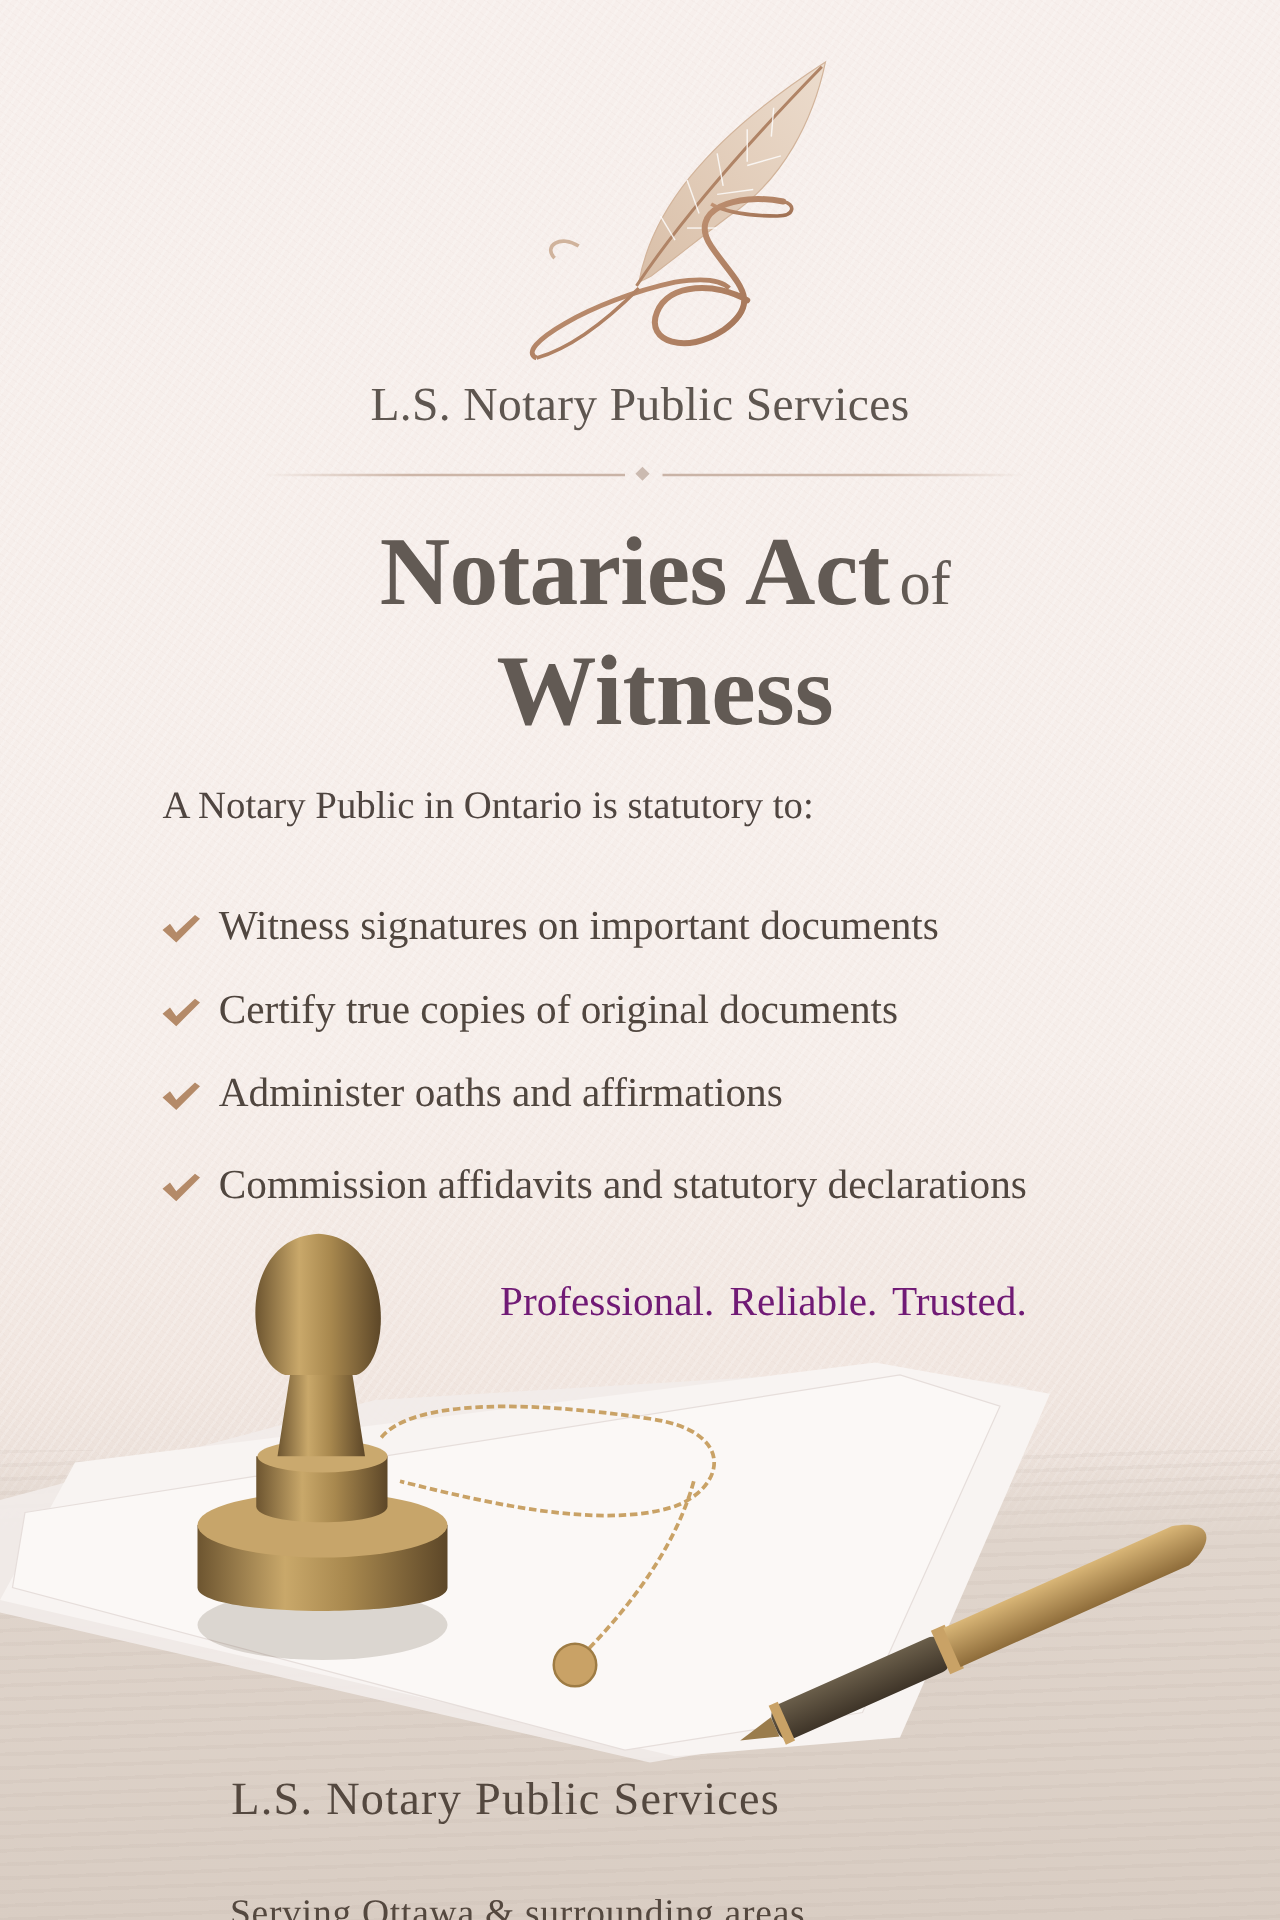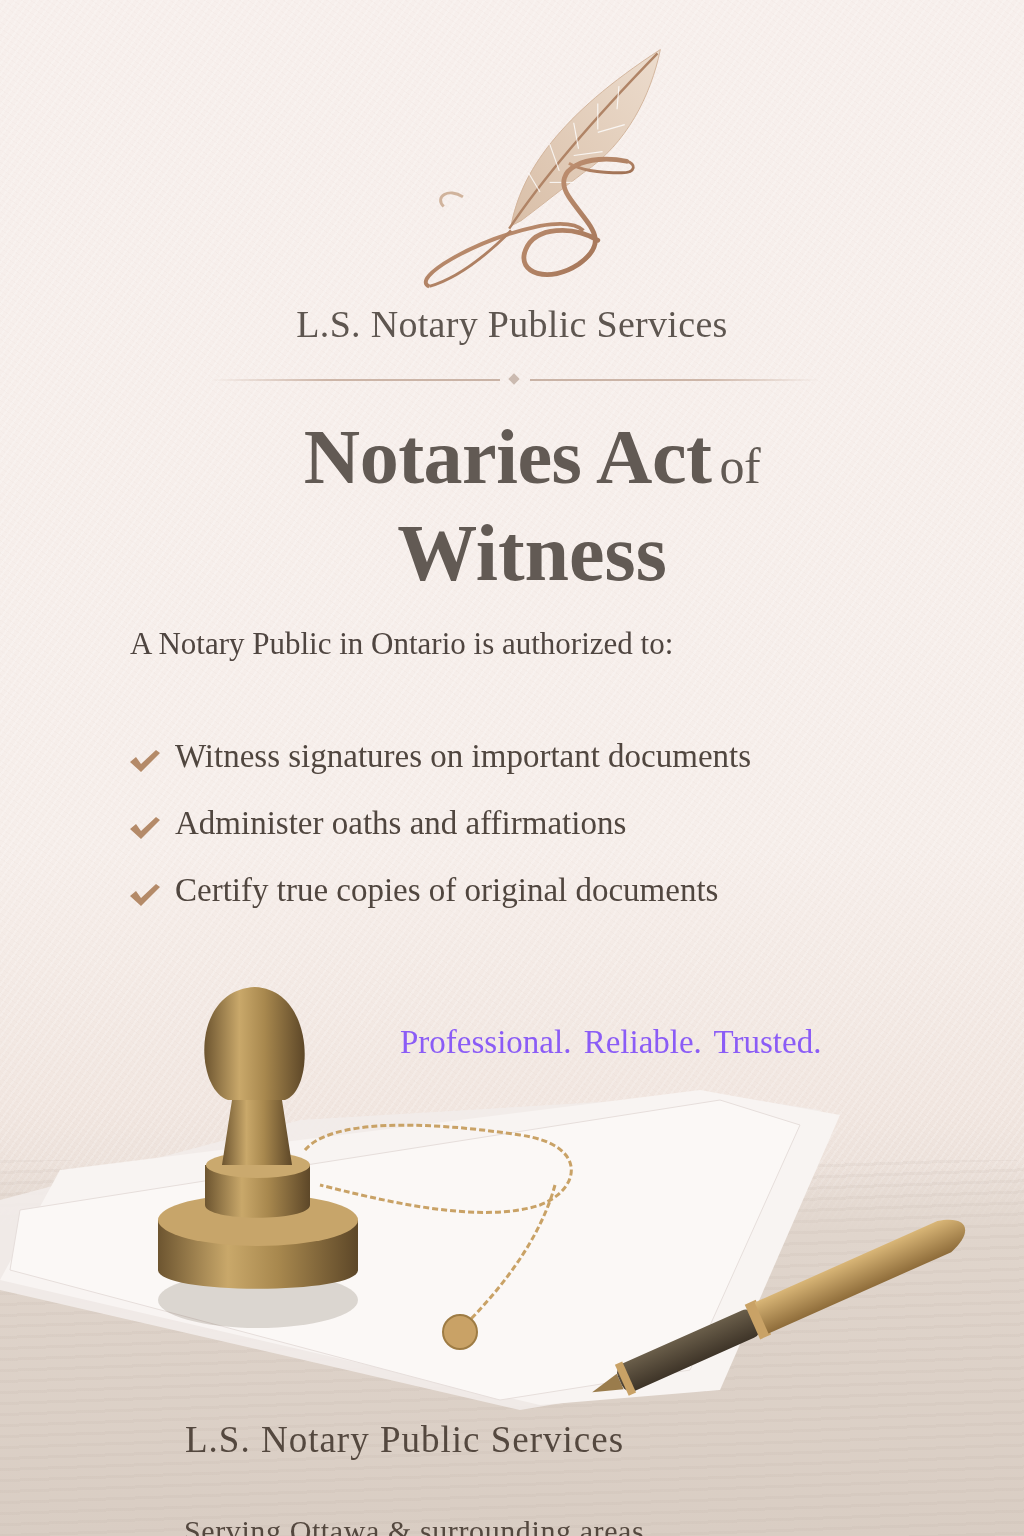--- a/index.html
+++ b/index.html
@@ -44,29 +44,29 @@
   .title.l1 { top: 412px; font-size: 78px; letter-spacing: -0.5px; }
   .title.l1 .of { font-weight: normal; font-size: 50px; margin-left: 8px; }
   .title.l2 { top: 508px; font-size: 80px; }
 
   .intro {
     position: absolute; left: 130px; top: 626px; font-size: 31px; color: #4f4540;
     font-family: "Liberation Serif", serif;
   }
   .list { position: absolute; left: 128px; top: 708px; margin: 0; padding: 0; list-style: none; }
   .list li {
-    display: flex; align-items: flex-end; font-family: "Liberation Serif", serif;
+    display: flex; align-items: center; font-family: "Liberation Serif", serif;
     font-size: 33px; color: #50463f; height: 67px;
   }
   .list li:nth-child(4) { margin-top: 6px; }
   .check { width: 34px; height: 30px; margin-right: 13px; flex: 0 0 auto; }
 
   .tagline {
     position: absolute; left: 400px; top: 1024px; font-family: "Liberation Serif", serif;
-    font-size: 33px; color: #8b5cf6; word-spacing: 4px;
+    font-size: 33px; color: #701a75; word-spacing: 4px;
   }
 
   .scene { position: absolute; left: 0; top: 960px; width: 1024px; height: 460px; }
 
   .brand-bottom {
     position: absolute; left: 185px; top: 1418px; font-family: "Liberation Serif", serif;
     font-size: 37px; color: #54483f; letter-spacing: 1px;
   }
   .serving {
     position: absolute; left: 184px; top: 1474px; font-family: "Liberation Serif", serif;
@@ -115,40 +115,46 @@
   <span class="line l"></span>
   <span class="diamond"></span>
   <span class="line r"></span>
 </div>
 
 <div class="title l1">
   <span>Notaries Act</span><span class="of">of</span>
 </div>
 <div class="title l2">Witness</div>
 
-<div class="intro">A Notary Public in Ontario is authorized to:</div>
+<div class="intro">A Notary Public in Ontario is statutory to:</div>
 
 <ul class="list">
   <li>
     <svg class="check" viewBox="0 0 34 30">
         <path d="M2 17 L8 12 L13 19 L28 5 L32 8 L13 27 Z" fill="#b48a68"></path>
       </svg>
     <span>Witness signatures on important documents</span>
   </li>
   <li>
     <svg class="check" viewBox="0 0 34 30">
         <path d="M2 17 L8 12 L13 19 L28 5 L32 8 L13 27 Z" fill="#b48a68"></path>
       </svg>
+    <span>Certify true copies of original documents</span>
+  </li>
+  <li>
+    <svg class="check" viewBox="0 0 34 30">
+        <path d="M2 17 L8 12 L13 19 L28 5 L32 8 L13 27 Z" fill="#b48a68"></path>
+      </svg>
     <span>Administer oaths and affirmations</span>
   </li>
   <li>
     <svg class="check" viewBox="0 0 34 30">
         <path d="M2 17 L8 12 L13 19 L28 5 L32 8 L13 27 Z" fill="#b48a68"></path>
       </svg>
-    <span>Certify true copies of original documents</span>
+    <span>Commission affidavits and statutory declarations</span>
   </li>
 </ul>
 
 <div class="tagline">Professional.  Reliable. Trusted.</div>
 
 <svg class="scene" viewBox="0 0 1024 460">
   <defs>
     <linearGradient id="brass" x1="0" y1="0" x2="1" y2="0">
       <stop offset="0" stop-color="#6d5530"></stop>
       <stop offset="0.35" stop-color="#c9a86a"></stop>

